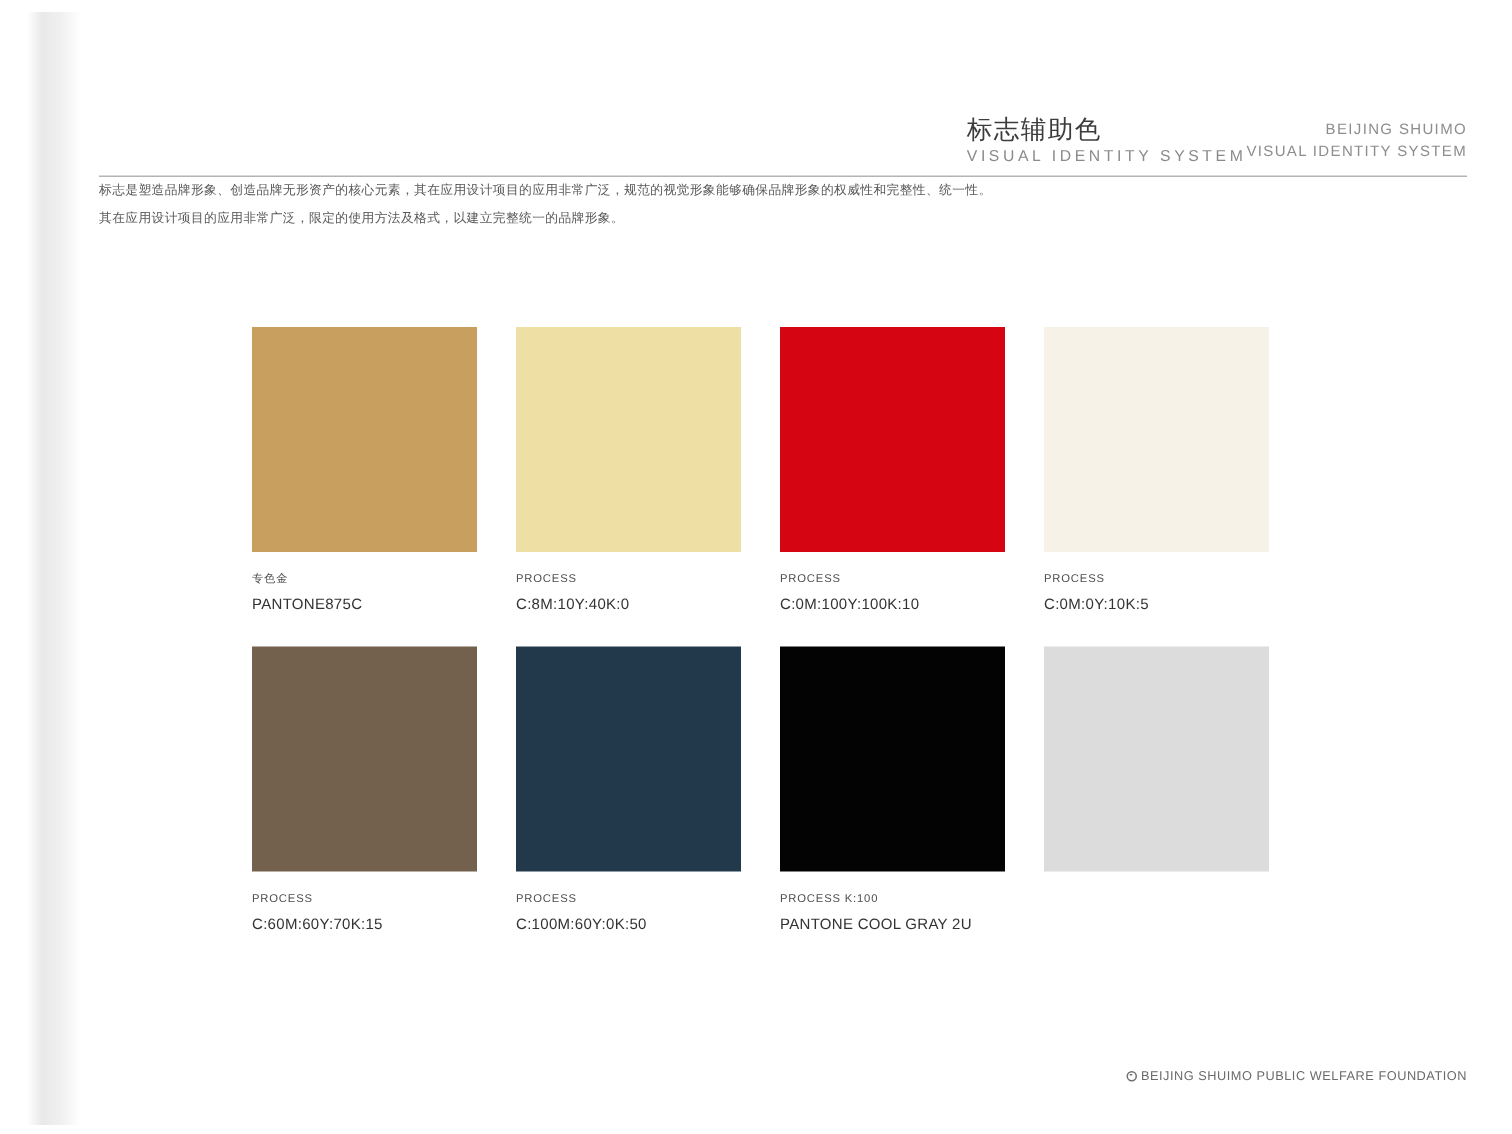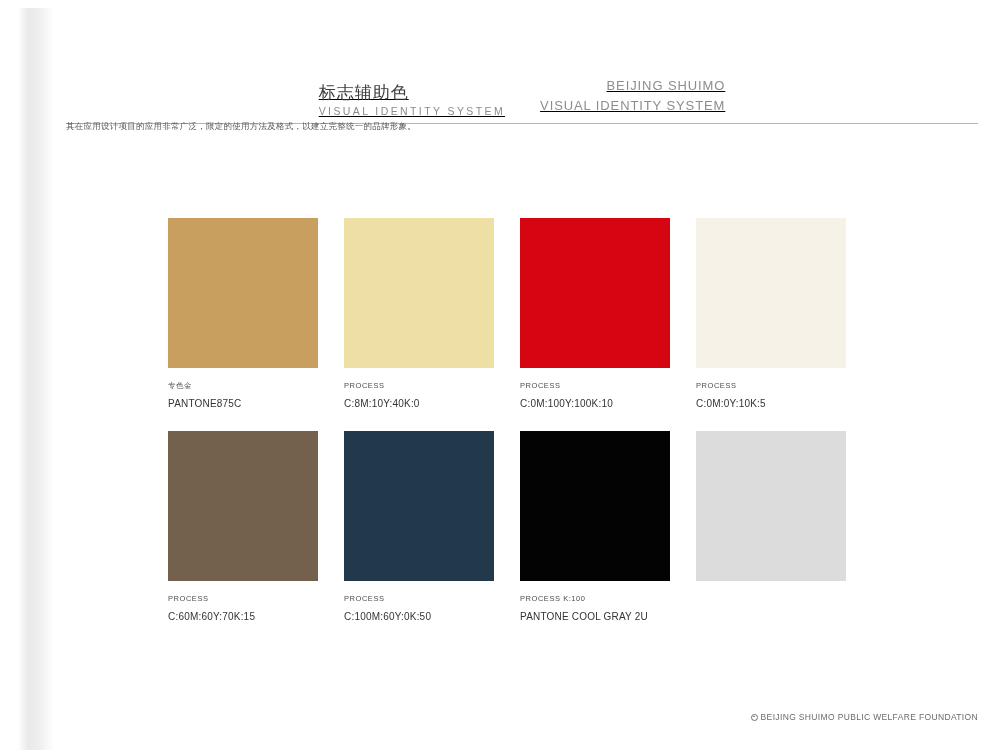--- a/index.html
+++ b/index.html
@@ -44,22 +44,21 @@
   
   .header {
     position: absolute;
     left: 66px;
     top: 76px;
     width: 912px;
   }
   .header-row {
     display: flex;
     align-items: flex-end;
-    justify-content: center;
-    text-decoration: underline;
+    justify-content: flex-end;
   }
   .title-cn {
     font-size: 17px;
     color: #3c3c3c;
     letter-spacing: 1px;
     line-height: 1.25;
     white-space: nowrap;
   }
   .title-en {
     font-size: 10.5px;
@@ -67,26 +66,25 @@
     letter-spacing: 2.4px;
     line-height: 1.3;
     margin-top: 1px;
     white-space: nowrap;
   }
   .header-right {
     text-align: right;
     padding-bottom: 2px;
   }
   .header-right div {
-    font-size: 13px;
+    font-size: 10px;
     color: #8d8d8d;
     letter-spacing: 0.9px;
     line-height: 1.55;
     white-space: nowrap;
-    margin-left: 35px;
   }
   .rule {
     margin-top: 5px;
     height: 1px;
     background: #b4b4b4;
   }
 
   
   .intro {
     position: absolute;
@@ -194,20 +192,21 @@
       </div>
       <div class="header-right">
         <div>BEIJING SHUIMO</div>
         <div>VISUAL IDENTITY SYSTEM</div>
       </div>
     </div>
     <div class="rule"></div>
   </div>
 
   <div class="intro">
+    <p>标志是塑造品牌形象、创造品牌无形资产的核心元素，其在应用设计项目的应用非常广泛，规范的视觉形象能够确保品牌形象的权威性和完整性、统一性。</p>
     <p>其在应用设计项目的应用非常广泛，限定的使用方法及格式，以建立完整统一的品牌形象。</p>
   </div>
 
   <div class="grid">
 
     <div class="grid-row">
       <div class="cell">
         <div class="swatch" style="background: rgb(201, 159, 96);"></div>
         <div class="cap">
           <div class="cap-top">专色金</div>

